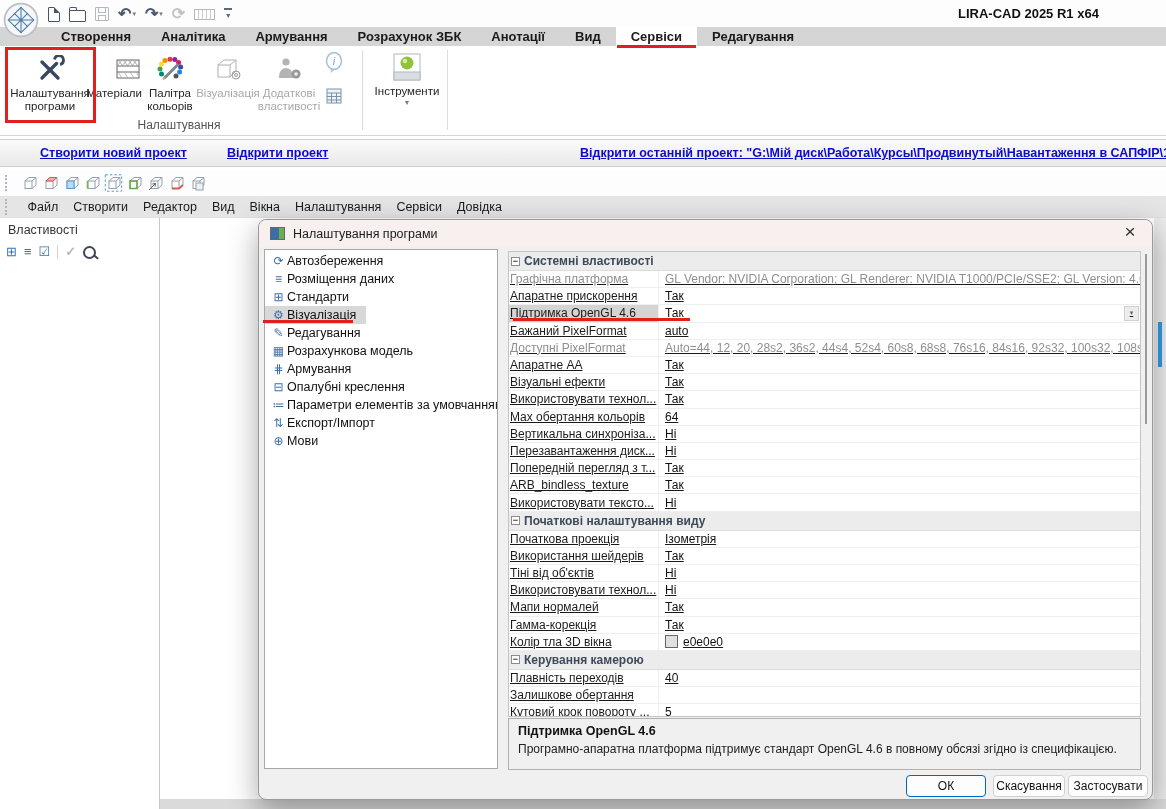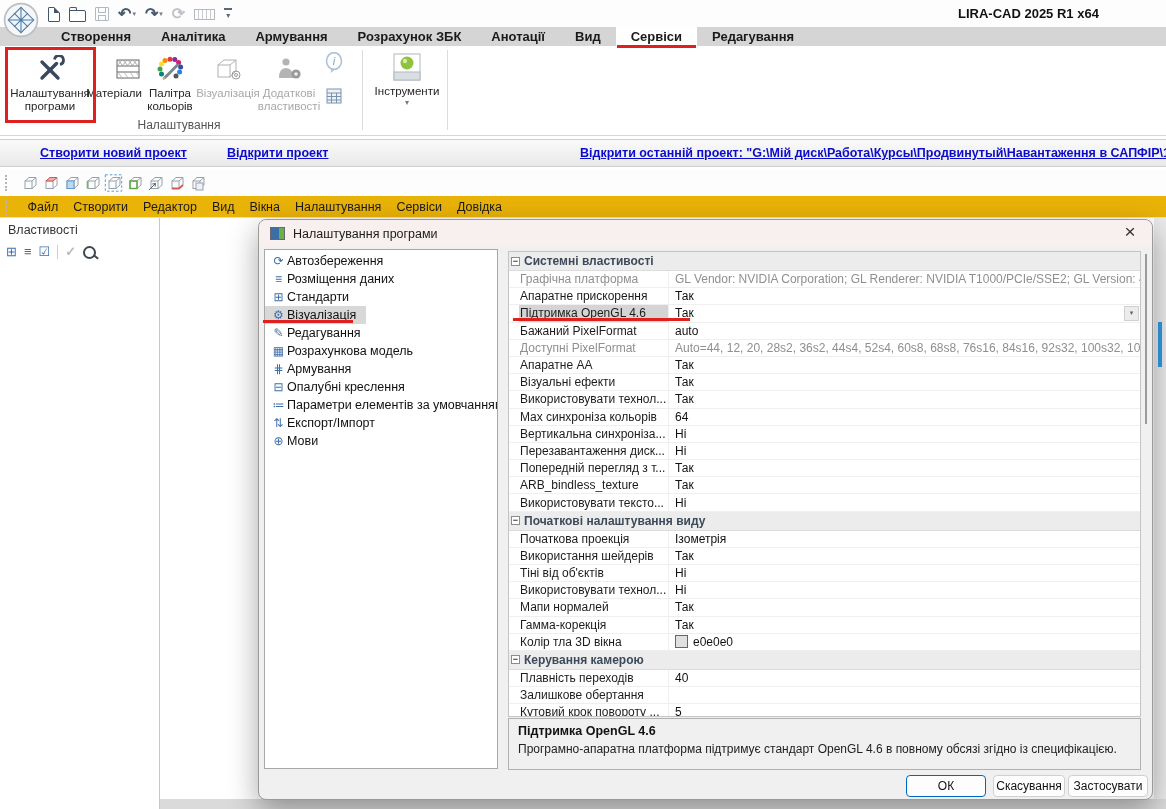--- a/index.html
+++ b/index.html
@@ -51,21 +51,21 @@
   
   .linksbar{position:absolute;left:0;top:139px;width:100%;height:28px;background:linear-gradient(#fafafa,#e9e9e9);border-top:1px solid #cfcfcf;border-bottom:1px solid #cfcfcf;box-sizing:border-box;}
   .slink{position:absolute;top:6px;font-size:12.5px;font-weight:bold;color:#0b0bcd;text-decoration:underline;white-space:nowrap;}
   .slink:nth-of-type(1){left:40px;}
   .slink:nth-of-type(2){left:227px;}
   .slink:nth-of-type(3){left:580px;max-width:586px;overflow:hidden;}
   
   .cubebar{position:absolute;left:0;top:170px;width:100%;height:26px;background:#fdfdfd;display:flex;align-items:center;padding-left:5px;box-sizing:border-box;}
   .grip{width:4px;height:16px;border-left:2px dotted #b0b6bd;margin-right:9px;flex:none;}
   .cube{width:21px;height:19px;flex:none;}
-  .menubar{position:absolute;left:0;top:196px;width:100%;height:22px;background:#eab308;display:flex;align-items:center;padding-left:5px;box-sizing:border-box;border-bottom:1px solid #e0e0e0;}
+  .menubar{position:absolute;left:0;top:196px;width:100%;height:22px;background:#e5e5e5;display:flex;align-items:center;padding-left:5px;box-sizing:border-box;border-bottom:1px solid #e0e0e0;}
   .mitem{font-size:12.5px;padding:2px 7.5px;color:#1a1a1a;white-space:nowrap;}
   
   .main{position:absolute;left:0;top:218px;width:100%;height:591px;background:#fff;}
   .props{position:absolute;left:0;top:0;width:160px;height:100%;background:#fff;border-right:1px solid #c8c8c8;box-sizing:border-box;padding-left:40px;}
   .ptitle{position:absolute;left:8px;top:5px;font-size:12.5px;color:#333;}
   .ptools{position:absolute;left:6px;top:24px;display:flex;align-items:center;gap:7px;height:20px;}
   .pp-icon{font-size:13px;line-height:14px;color:#3a6fb0;}
   .pp-icon.gray{color:#5a6a7a;}
   .pp-icon.dis{color:#b8bcc2;font-weight:bold;}
   .pp-sep{width:1px;height:14px;background:#cfcfcf;}
@@ -83,21 +83,21 @@
   .close-x{position:absolute;right:11px;top:1px;font-size:19px;color:#333;width:22px;text-align:center;}
   .tree{position:absolute;left:5px;top:29px;width:234px;height:520px;background:#fff;border:1px solid #a8a8a8;box-sizing:border-box;padding-top:2px;overflow:hidden;}
   .titem{display:flex;width:max-content;align-items:center;height:18px;padding:0 10px 0 5px;font-size:12.5px;color:#111;}
   .titem.sel{background:#d8d8d8;}
   .ticon{width:17px;flex:none;font-size:12px;color:#3f6fa8;text-align:center;}
   .tree-annotation{position:absolute;left:4px;top:100px;width:90px;height:3px;background:#e01f1f;z-index:12;}
   .grid{position:absolute;left:249px;top:31px;width:633px;height:466px;background:#fff;border:1px solid #c4c4c4;box-sizing:border-box;overflow:hidden;font-size:12px;}
   .pg-section{height:18px;display:flex;align-items:center;background:#ececec;border-bottom:1px solid #dcdcdc;font-weight:bold;color:#3d4a59;}
   .sec-box{width:9px;height:9px;border:1px solid #8c8c8c;background:#fff;font-size:9px;line-height:7px;text-align:center;margin:0 4px 0 2px;flex:none;color:#333;box-sizing:border-box;}
   .sec-label{white-space:nowrap;}
-  .pg-row{display:flex;height:17.2px;align-items:center;border-bottom:1px solid #efefef;padding-left:10px;box-sizing:border-box;}
+  .pg-row{display:flex;height:17.2px;align-items:center;border-bottom:1px solid #efefef;box-sizing:border-box;text-decoration:underline;}
   .pg-name{width:148px;flex:none;border-right:1px solid #efefef;padding-left:1px;white-space:nowrap;overflow:hidden;height:100%;display:flex;align-items:center;color:#1c1c1c;}
   .pg-value{flex:1;display:flex;align-items:center;padding-left:6px;white-space:nowrap;overflow:hidden;height:100%;color:#111;}
   .pg-row.selected .pg-name{background:#d4d4d4;}
   .pg-row.readonly .pg-name,.pg-row.readonly .pg-vtext{color:#8f8f8f;}
   .swatch{width:11px;height:11px;border:1px solid #666;margin-right:5px;flex:none;}
   .dd-btn{margin-left:auto;flex:none;width:15px;height:15px;background:#ececec;border:1px solid #d0d0d0;color:#666;font-size:7px;display:flex;align-items:center;justify-content:center;margin-right:1px;box-sizing:border-box;}
   .grid-annotation{position:absolute;left:4px;top:66px;width:177px;height:3px;background:#e01f1f;z-index:3;}
   .gscroll{position:absolute;left:886px;top:34px;width:2px;height:170px;background:#9a9a9a;}
   .desc{position:absolute;left:249px;top:498px;width:633px;height:52px;border:1px solid #b0b0b0;background:#f0f0f0;box-sizing:border-box;padding:5px 9px;}
   .desc-title{font-size:12.5px;font-weight:bold;color:#111;}
@@ -448,21 +448,21 @@
               <div class="pg-vtext">Так</div>
             </div>
           </div>
           <div class="pg-row">
             <div class="pg-name">Використовувати технол...</div>
             <div class="pg-value">
               <div class="pg-vtext">Так</div>
             </div>
           </div>
           <div class="pg-row">
-            <div class="pg-name">Max синхроніза кольорів</div>
+            <div class="pg-name">Max обертання кольорів</div>
             <div class="pg-value">
               <div class="pg-vtext">64</div>
             </div>
           </div>
           <div class="pg-row">
             <div class="pg-name">Вертикальна синхроніза...</div>
             <div class="pg-value">
               <div class="pg-vtext">Ні</div>
             </div>
           </div>

